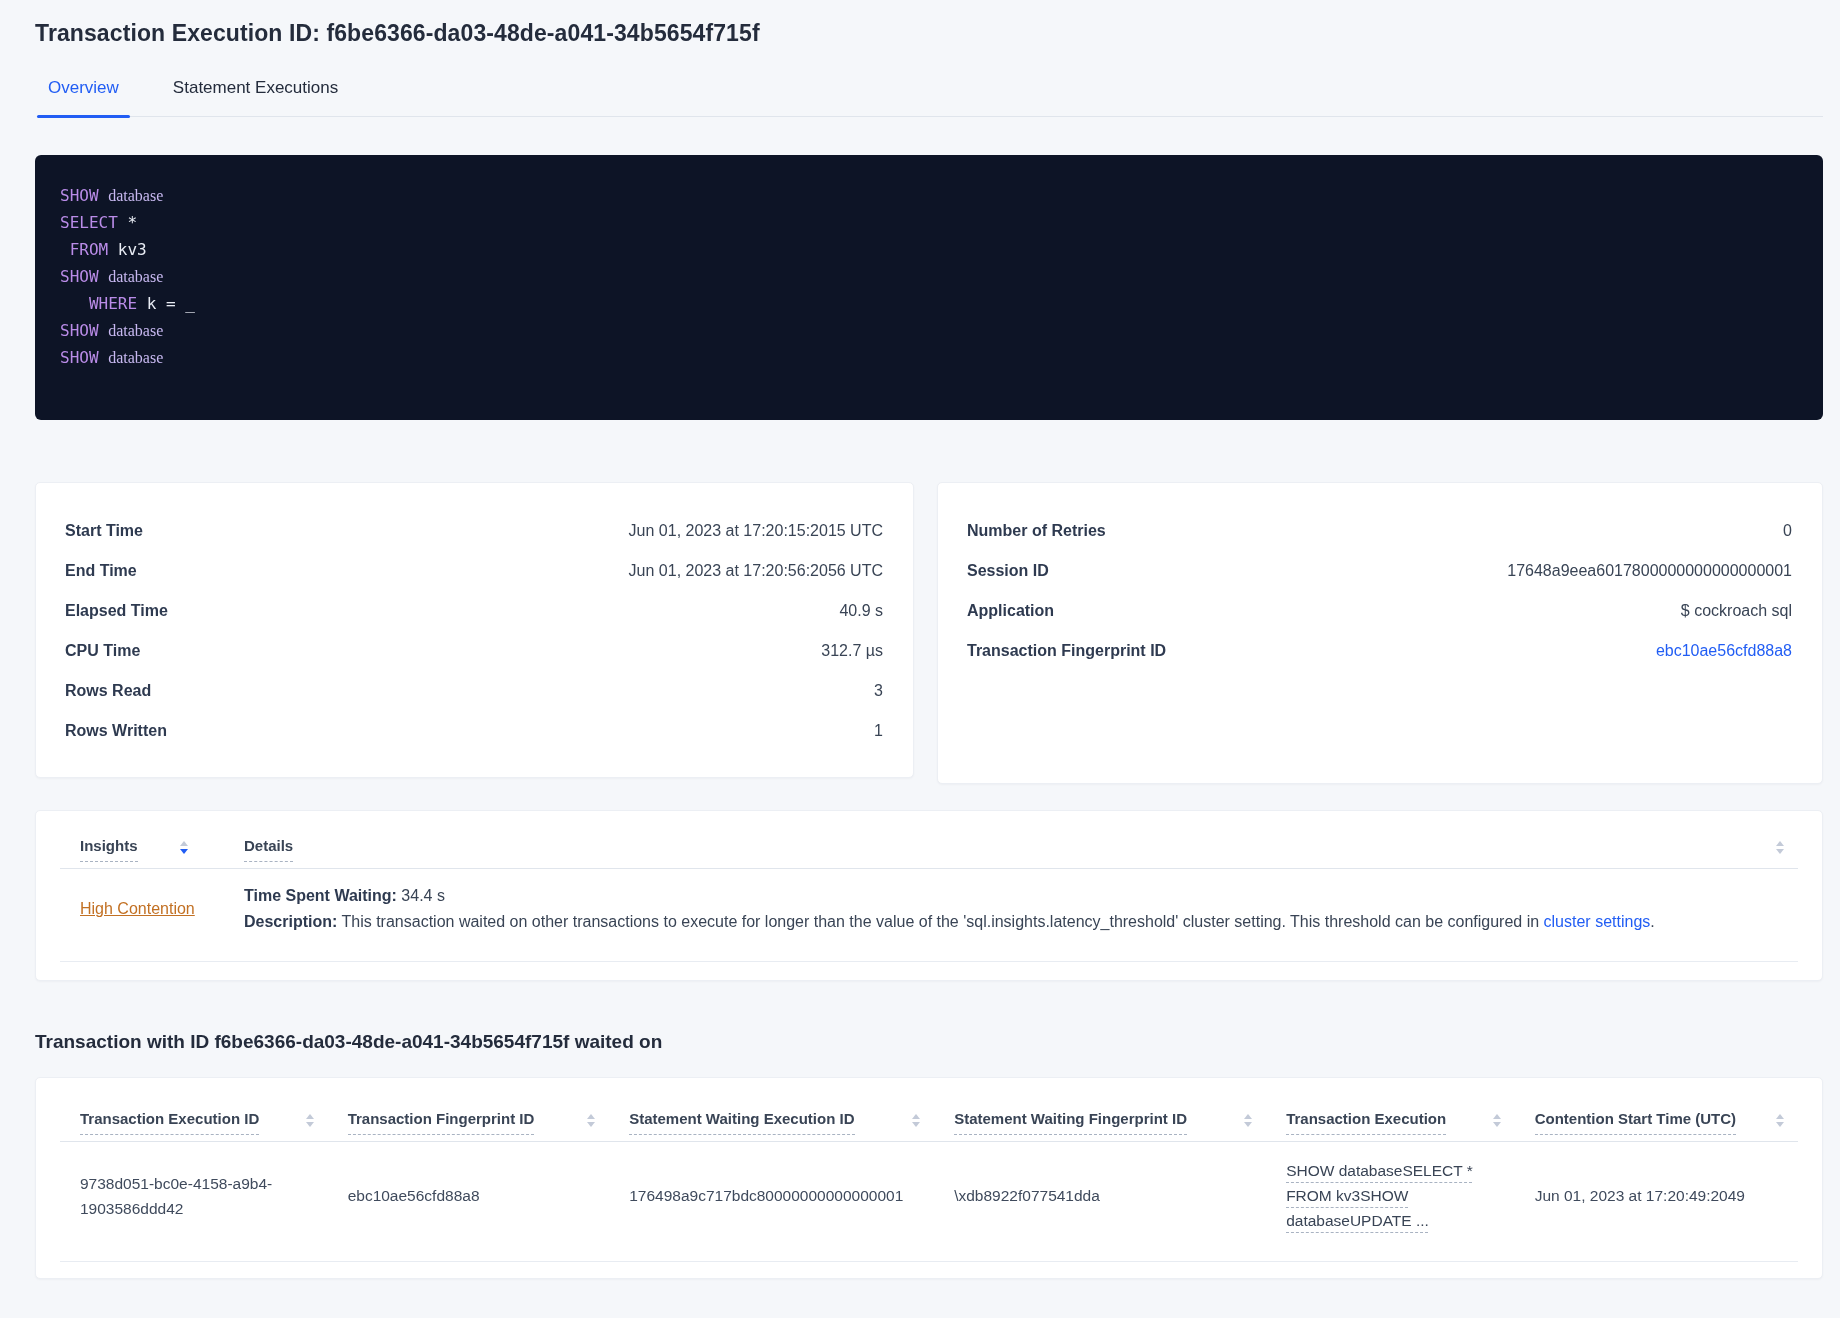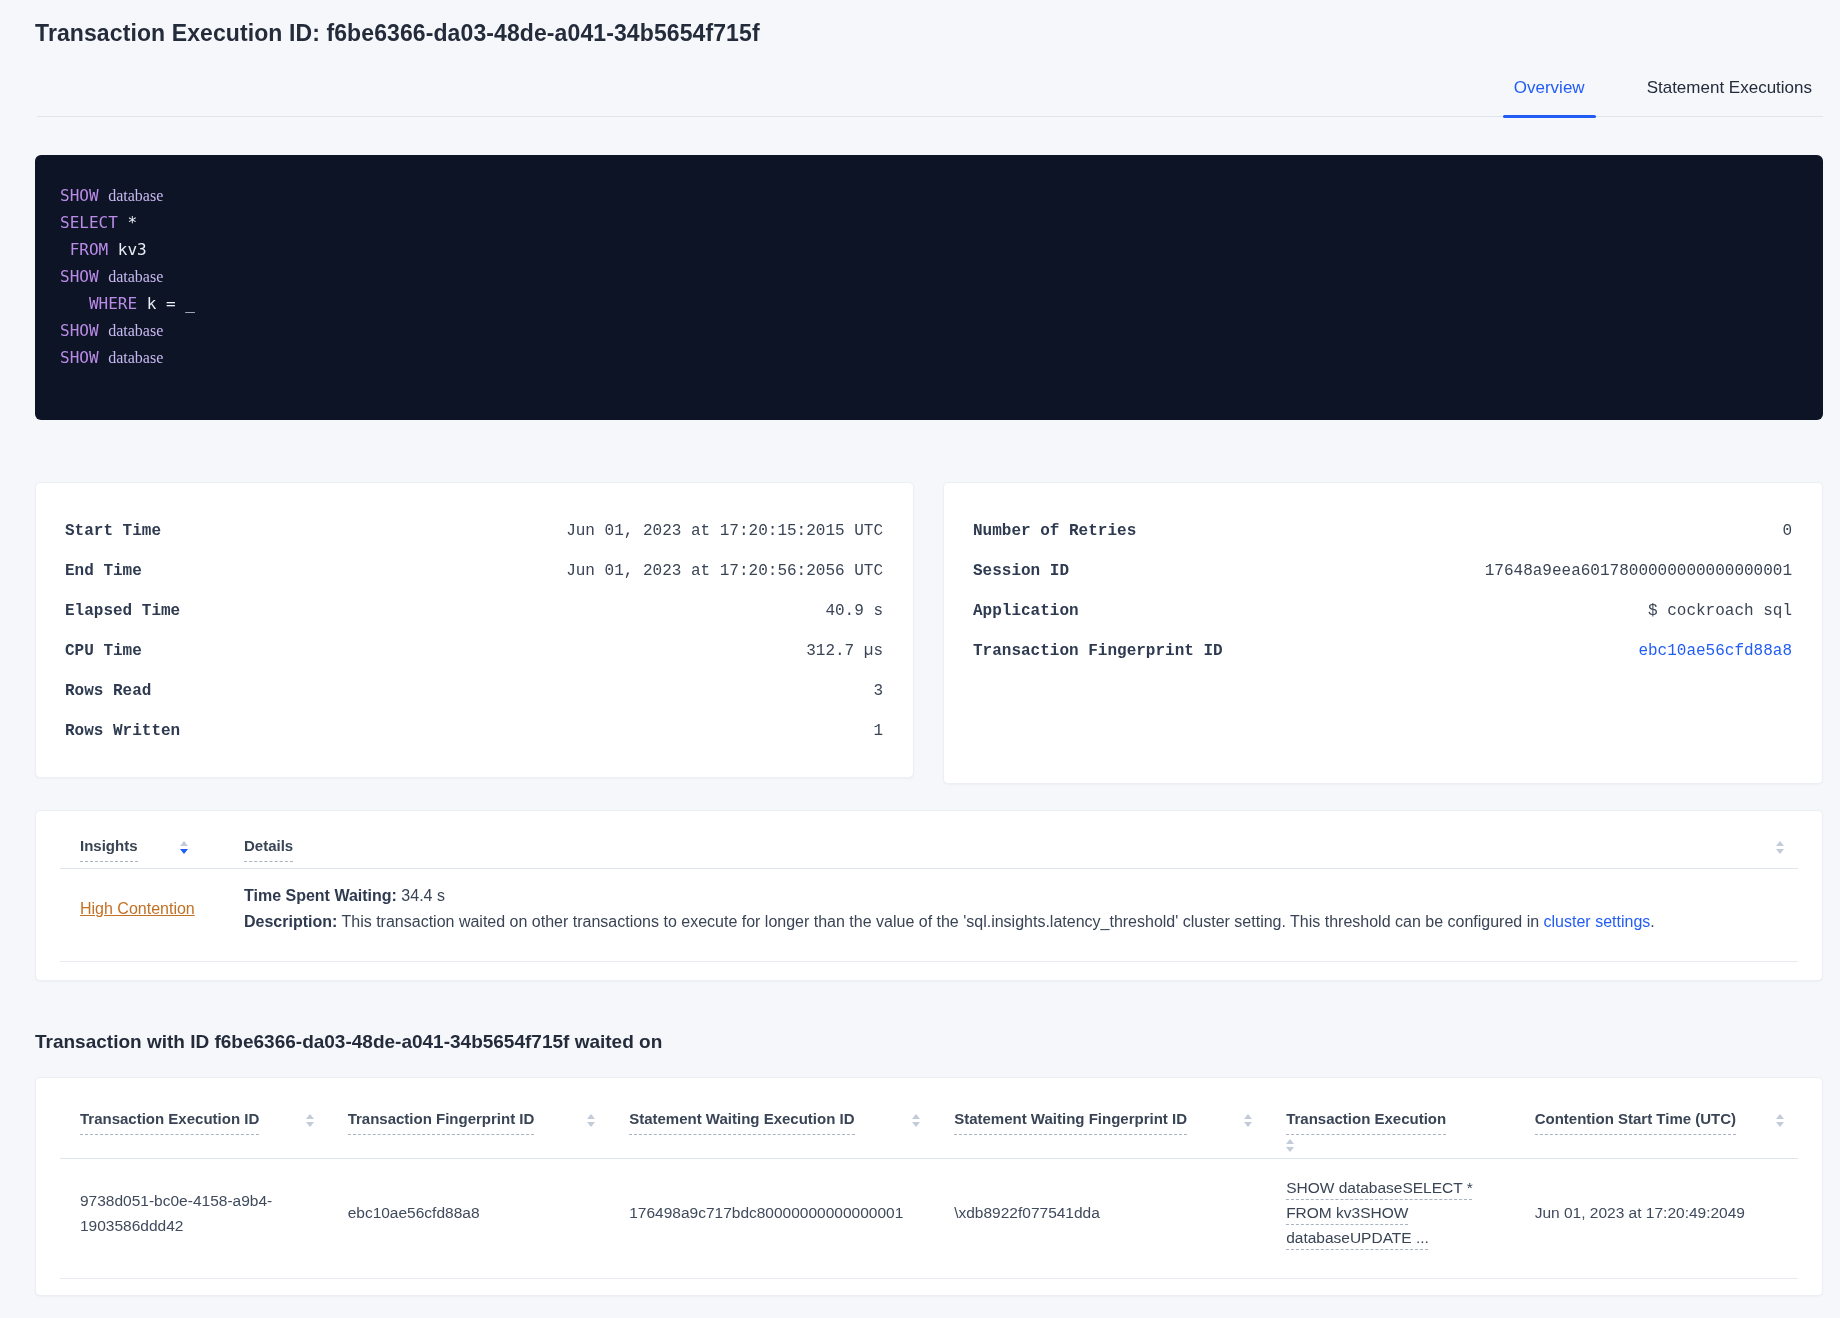--- a/index.html
+++ b/index.html
@@ -14,23 +14,22 @@
   .container { padding:20px 17px 0 35px; }
 
   
   .page-title {
     font-size:23px; font-weight:700; color:#242C3C; margin:0;
     letter-spacing:0.1px;
   }
 
   
   .tabs {
-    display:flex; gap:40px; margin-top:31px; margin-left:2px;
+    display:flex; gap:32px; margin-top:31px; margin-left:2px;
     border-bottom:1px solid #E0E5EC;
-    justify-content:flex-end;
   }
   .tab {
     position:relative; padding:0 11px 18px 11px;
     font-size:17px; color:#242C3C; cursor:pointer;
   }
   .tab.active { color:#215DF4; }
   .tab.active::after {
     content:""; position:absolute; left:0; right:0; bottom:-2px;
     height:3px; background:#215DF4; border-radius:2px;
   }
@@ -42,21 +41,21 @@
     font-family:"DejaVu Sans Mono", monospace;
     font-size:16px; line-height:27px;
     min-height:265px;
   }
   .code-line { white-space:pre; }
   .tok-kw  { color:#BA8CE8; }
   .tok-sec { color:#C7B8F0;font-family:Liberation Serif, serif; }
   .tok-pl  { color:#E9EDF5; }
 
   
-  .cards-row { display:flex; gap:29px; margin-top:62px; align-items:flex-start;font-family:Liberation Mono, monospace; }
+  .cards-row { display:flex; gap:23px; margin-top:62px; align-items:flex-start; }
   .card {
     background:#FFFFFF; border:1px solid #ECEFF4; border-radius:5px;
     box-shadow:0 1px 2px rgba(40,55,80,0.04);
   }
   .card.summary-left  { width:879px; padding:28px 30px 26px 29px; }
   .card.summary-right { flex:1; padding:28px 30px 26px 29px; min-height:302px; }
   .sum-row {
     display:flex; justify-content:space-between; align-items:center;
     height:40px; font-size:16px;
   }
@@ -89,21 +88,21 @@
 
   
   .section-heading { margin:50px 0 0 0; font-size:19px; font-weight:700; color:#242C3C; }
   .card.waited { margin-top:24px; padding:14px 24px 16px 24px; }
   .wt-header { display:flex; padding:18px 0 0 0; }
   .wt-th { display:flex; justify-content:space-between; align-items:flex-start; padding-left:20px; padding-right:14px; }
   .wt-divider { border-bottom:1px solid #E0E5EC; margin-top:6px; }
   .wt-row { display:flex; align-items:center; padding:16px 0 28px 0; border-bottom:1px solid #E8ECF2; }
   .wt-td { padding-left:20px; padding-right:28px; font-size:15.5px; line-height:25px; color:#3F4A5C; word-break:break-word; }
   .c1 { width:15.4%; } .c2 { width:16.2%; } .c3 { width:18.7%; }
-  .c4 { width:19.1%; } .c5 { width:14.3%;flex-direction:column; } .c6 { width:16.3%; }
+  .c4 { width:19.1%; } .c5 { width:14.3%; } .c6 { width:16.3%; }
   .dashed-link {
     color:#394455; cursor:pointer;
     text-decoration:underline dashed #A9B3C2 1px;
     text-underline-offset:6px;
   }
 </style>
 </head>
 <body>
 
 <div class="container">

